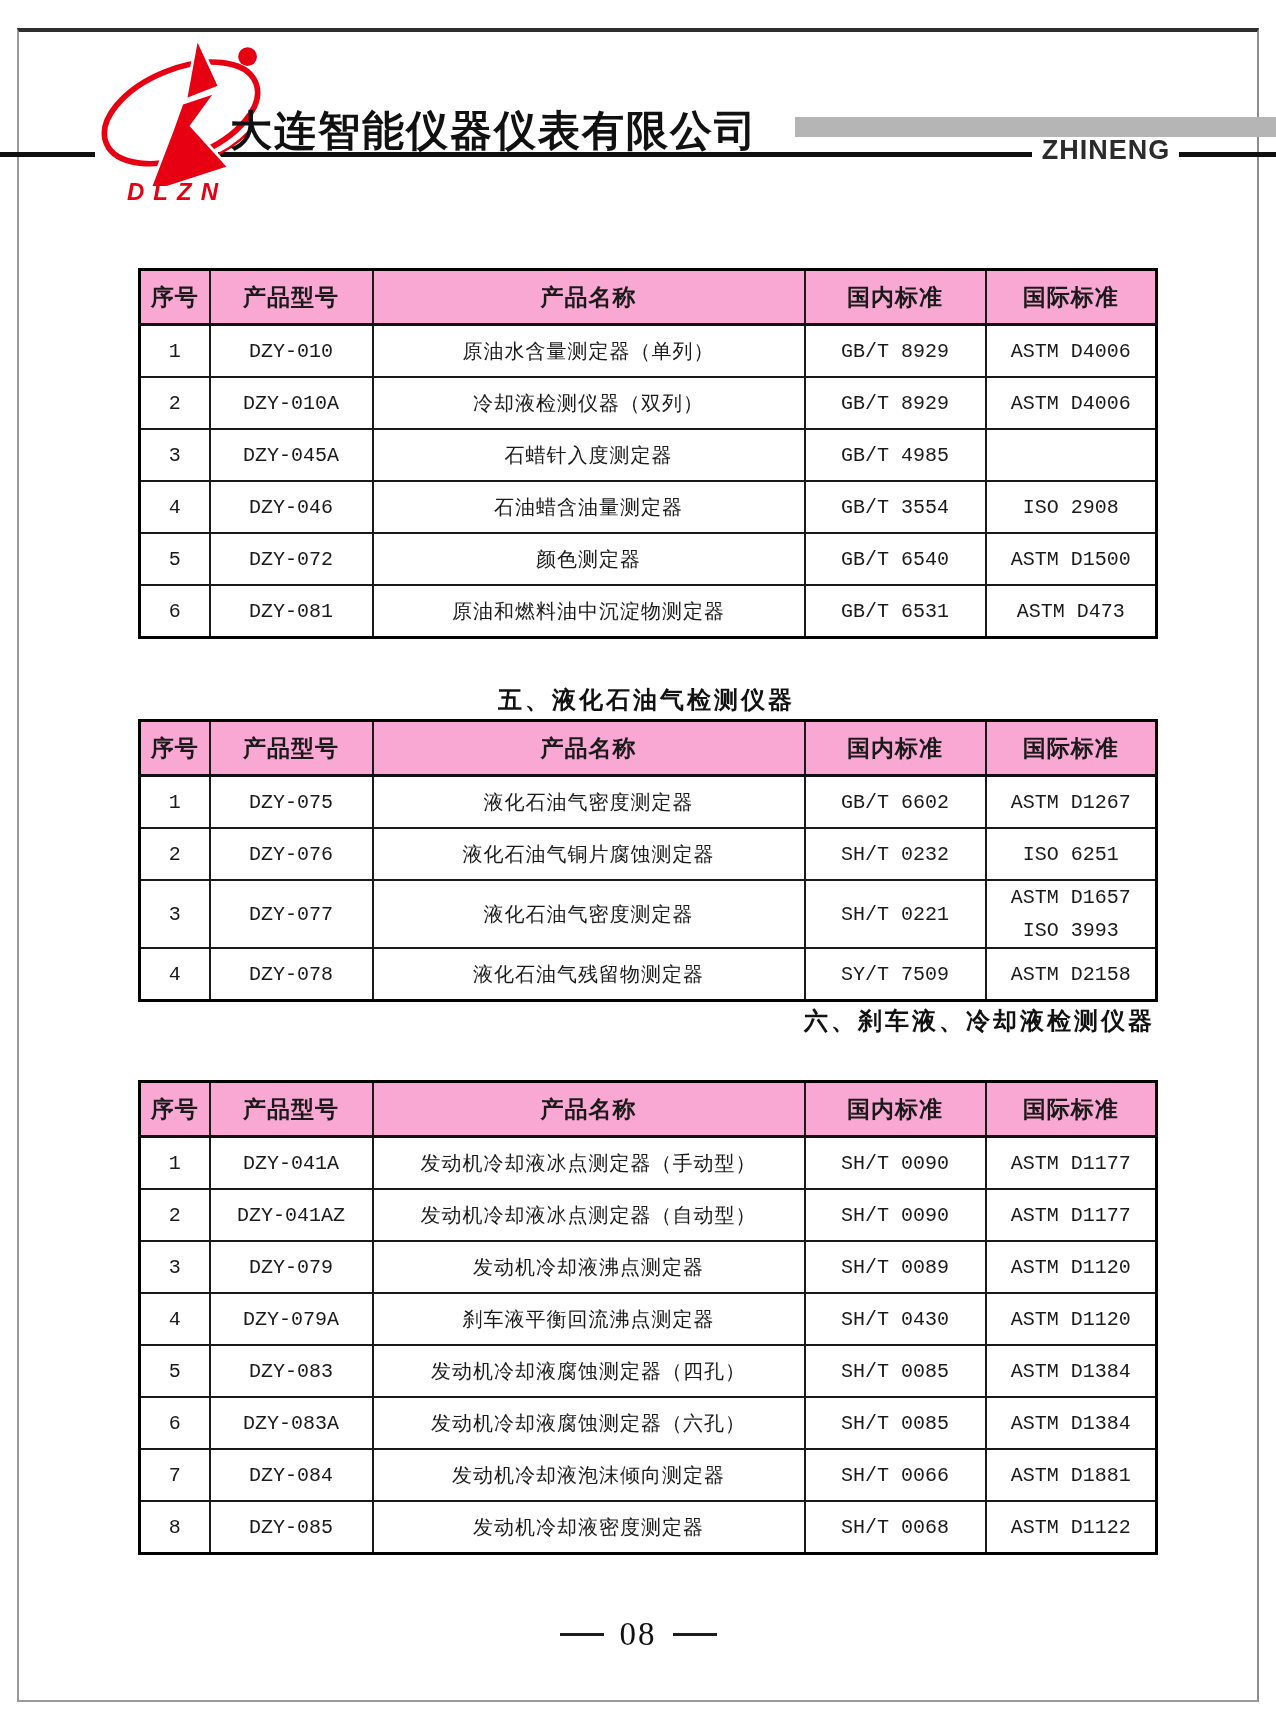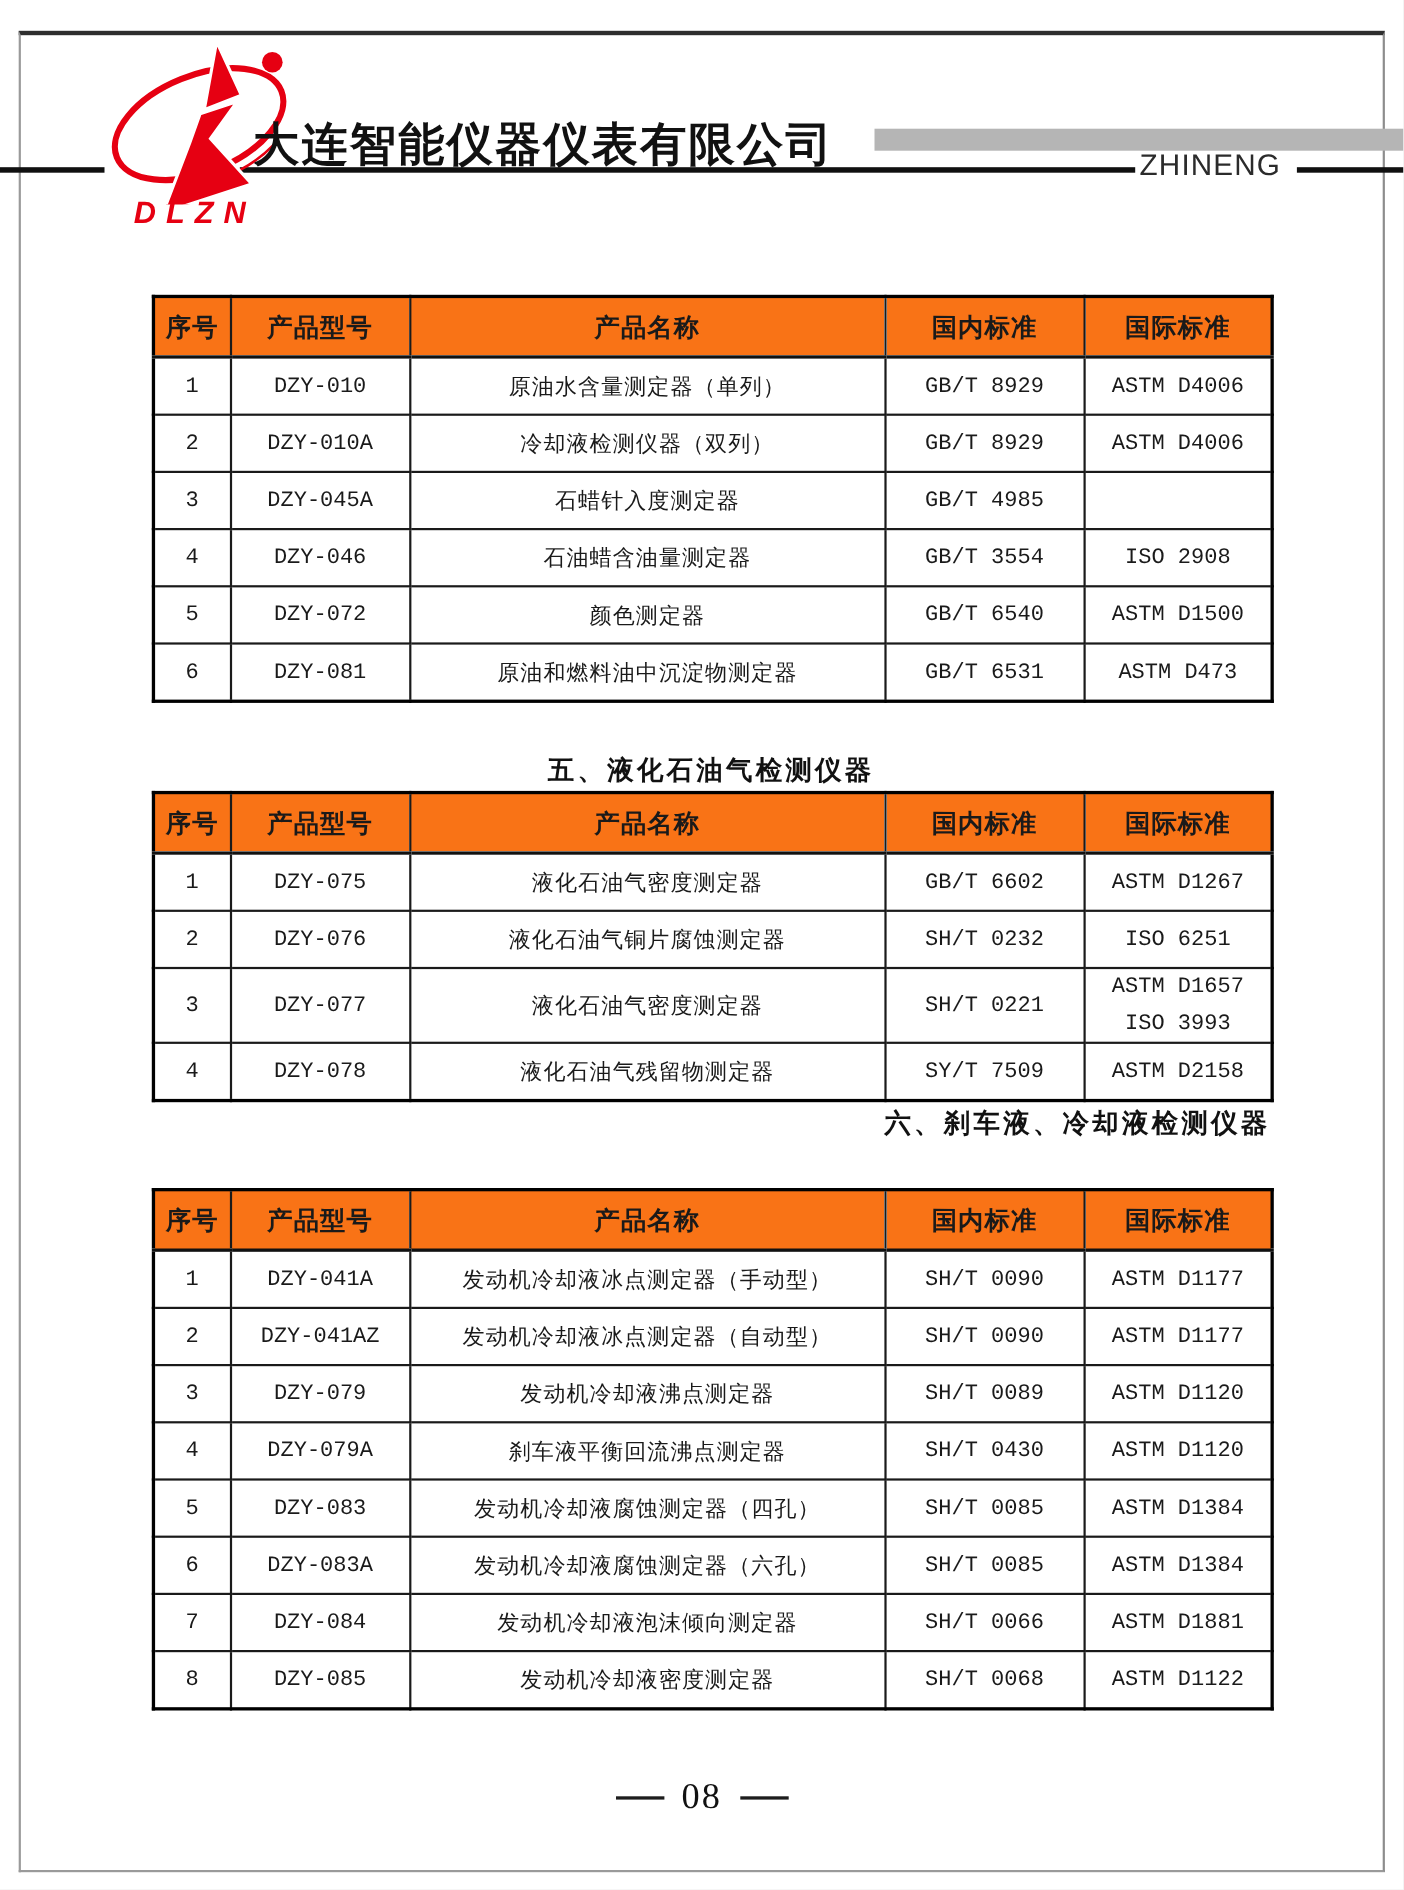--- a/index.html
+++ b/index.html
@@ -13,40 +13,40 @@
     border-top:4px solid #2e2e2e;
     border-left:2px solid #9a9a9a;
     border-right:2px solid #8d8d8d;
     border-bottom:2px solid #9a9a9a;
     pointer-events:none;
   }
   
   .logo-box { position:absolute; left:86px; top:36px; width:190px; height:150px; }
   .logo-dlzn {
     position:absolute; left:92px; top:178px; width:170px; text-align:center;
-    color:#e60012; font-style:italic; font-weight:bold; font-size:28px;
+    color:#e60012; font-style:italic; font-weight:bold; font-size:24px;
     letter-spacing:9px; font-family:"Liberation Sans", sans-serif;
   }
   .company-name {
     position:absolute; left:230px; top:80px;
     font-size:42px; font-weight:800; letter-spacing:2px; color:#111;
     white-space:nowrap;
     margin-top:23px;
   }
   .gray-bar {
     position:absolute; left:795px; top:117px; width:481px; height:20px;
     background:#b5b5b5;
   }
   .rule { position:absolute; top:152px; height:5px; background:#101010; }
   .rule-a { left:0; width:95px; }
   .rule-b { left:218px; width:814px; }
   .rule-c { left:1179px; width:97px; }
   .zhineng {
-    position:absolute; left:1036px; top:135px; width:140px; text-align:left;
-    font-size:27px; color:#2b2b2b; letter-spacing:1px; font-weight:400;
+    position:absolute; left:1036px; top:135px; width:140px; text-align:center;
+    font-size:27px; color:#2b2b2b; letter-spacing:1px; font-weight:700;
     white-space:nowrap;
   }
   
   .section-title {
     position:absolute; left:138px; width:1017px; text-align:center;
     font-size:24px; font-weight:700; letter-spacing:3px; color:#111;
   }
   .title-1 { top:200px; }
   .title-2 { top:684px; }
   .title-3 { top:1005px;text-align:right; }
@@ -58,21 +58,21 @@
   table.products {
     border-collapse:collapse; table-layout:fixed; width:1017px;
     border:3px solid #000;
   }
   table.products th, table.products td {
     border:2px solid #1a1a1a; text-align:center; vertical-align:middle;
     padding:0 4px; overflow:hidden;
   }
   table.products thead th {
     height:52px; font-size:23px; font-weight:700; letter-spacing:1px;
-    border-bottom:3px solid #111; background:#f97316;
+    border-bottom:3px solid #111; background:#f9a8d4;
   }
   table.products td { height:50px; font-size:20px; }
   td.cell-mono { font-family:"Liberation Mono", monospace; font-size:20px; letter-spacing:0; }
   td.cell-name { font-family:"Liberation Sans", sans-serif; font-size:20px; letter-spacing:1px; }
   td.multiline { white-space:pre-line; line-height:33px; }
   
   .footer {
     position:absolute; left:0; top:1612px; width:1276px; height:44px;
     display:flex; align-items:center; justify-content:center;
   }

